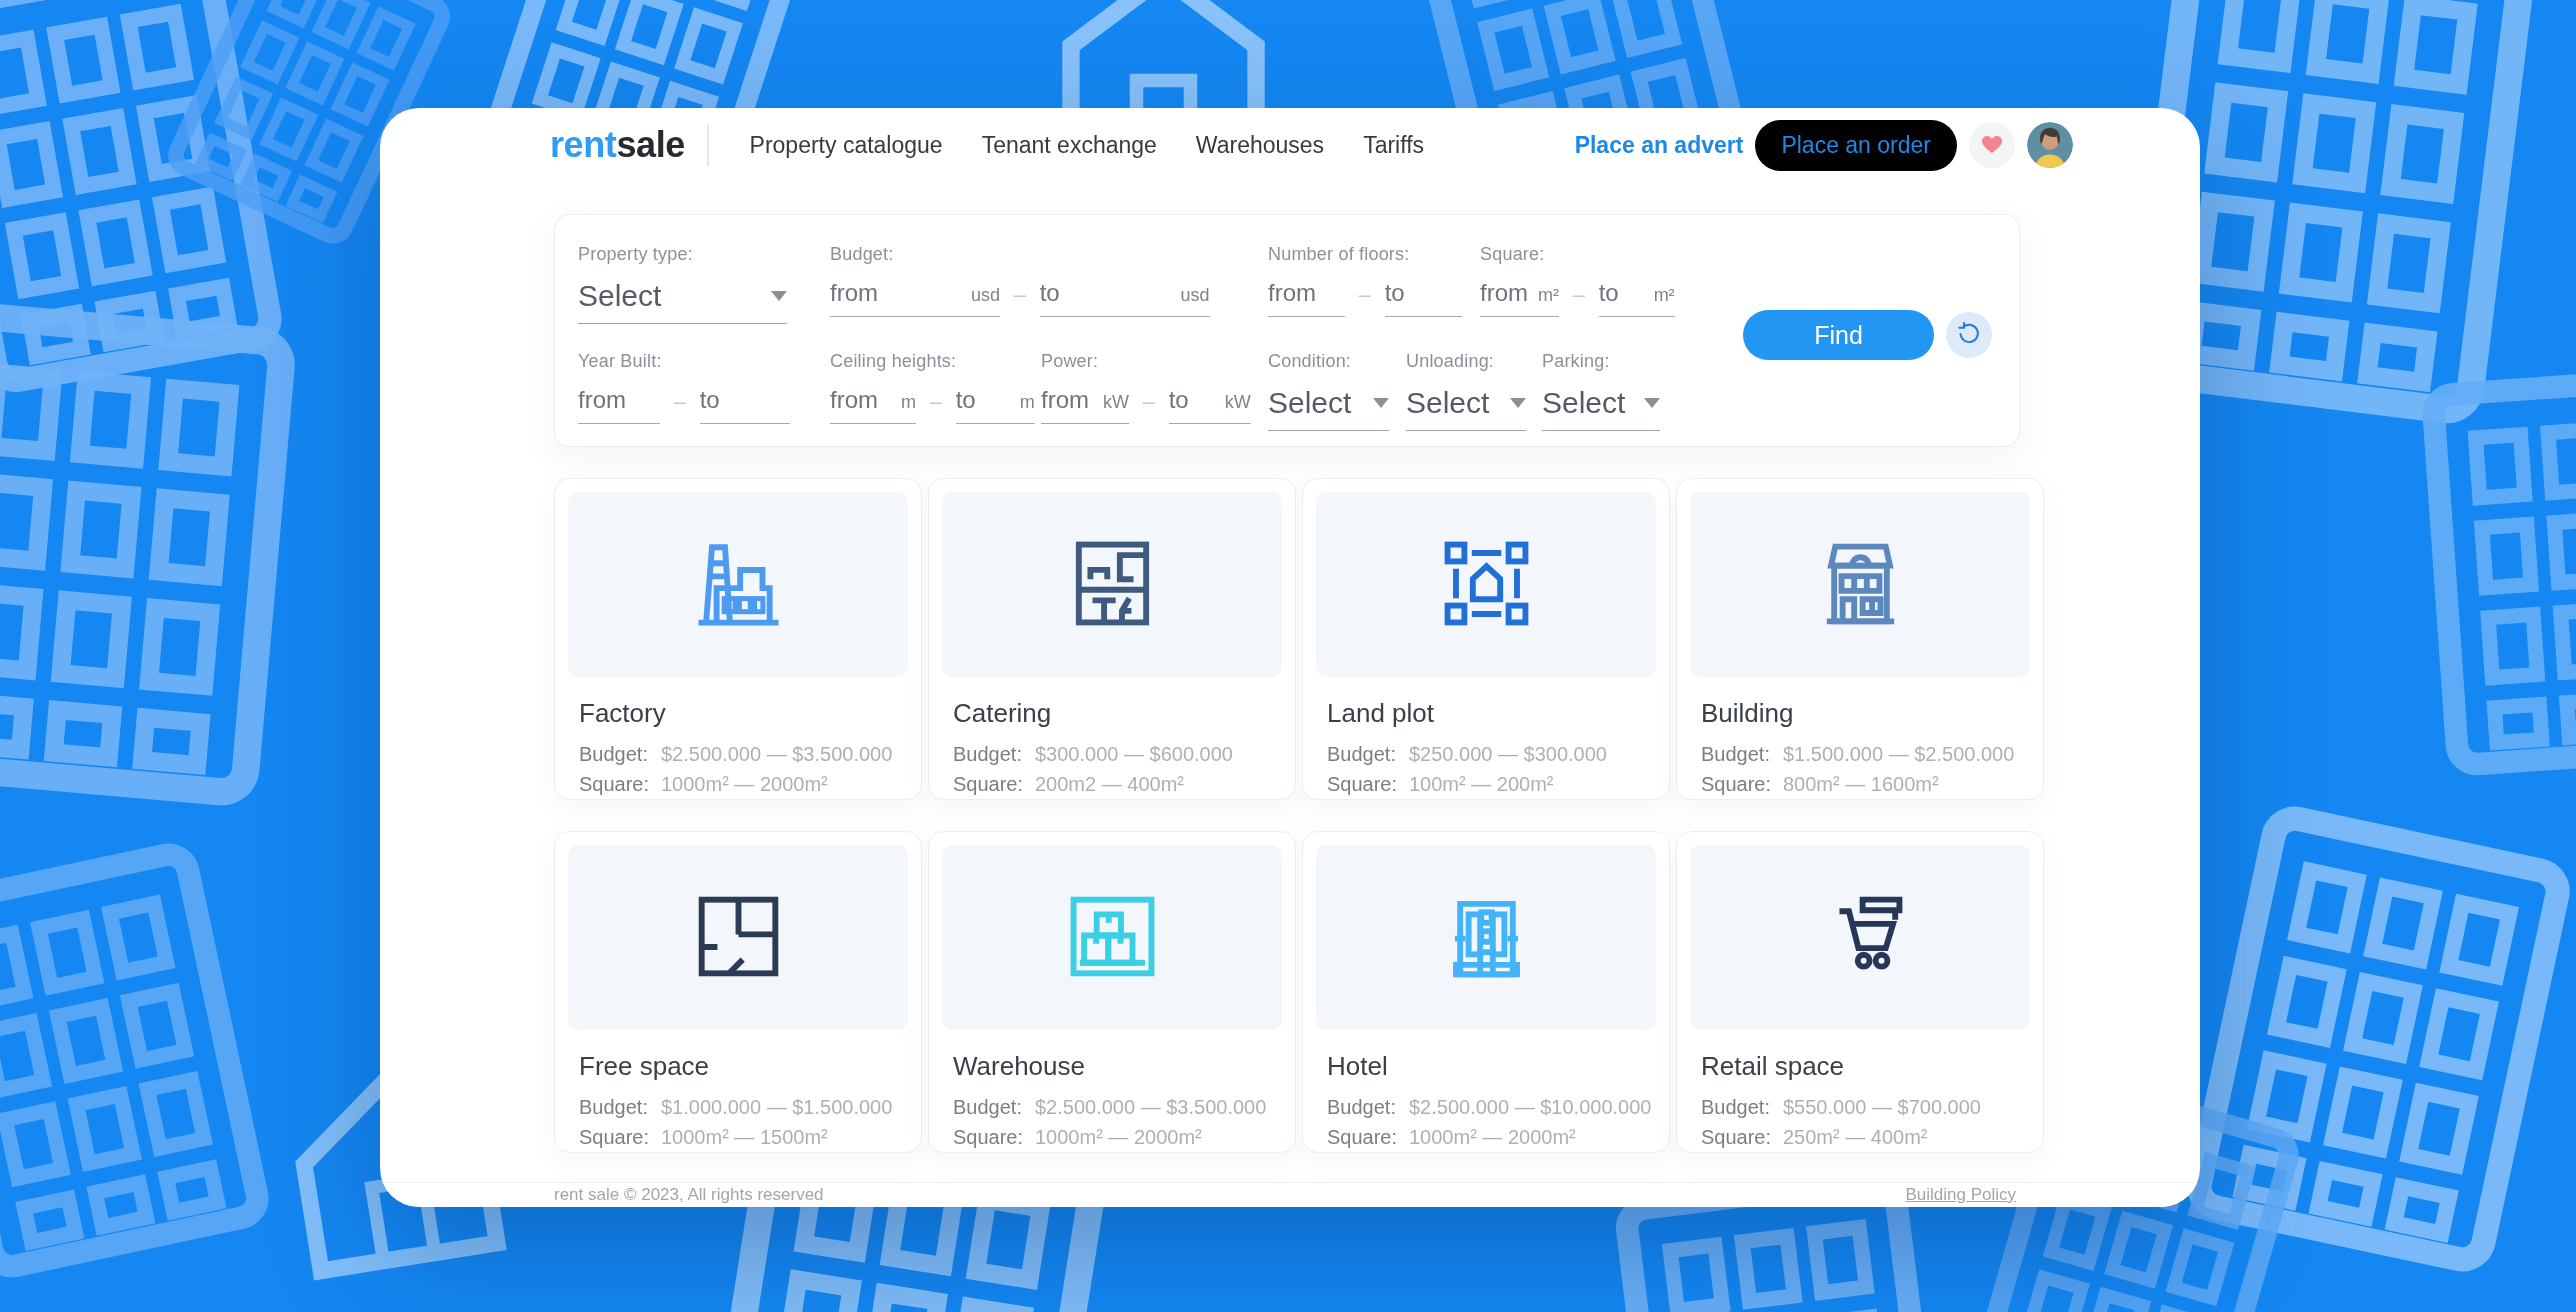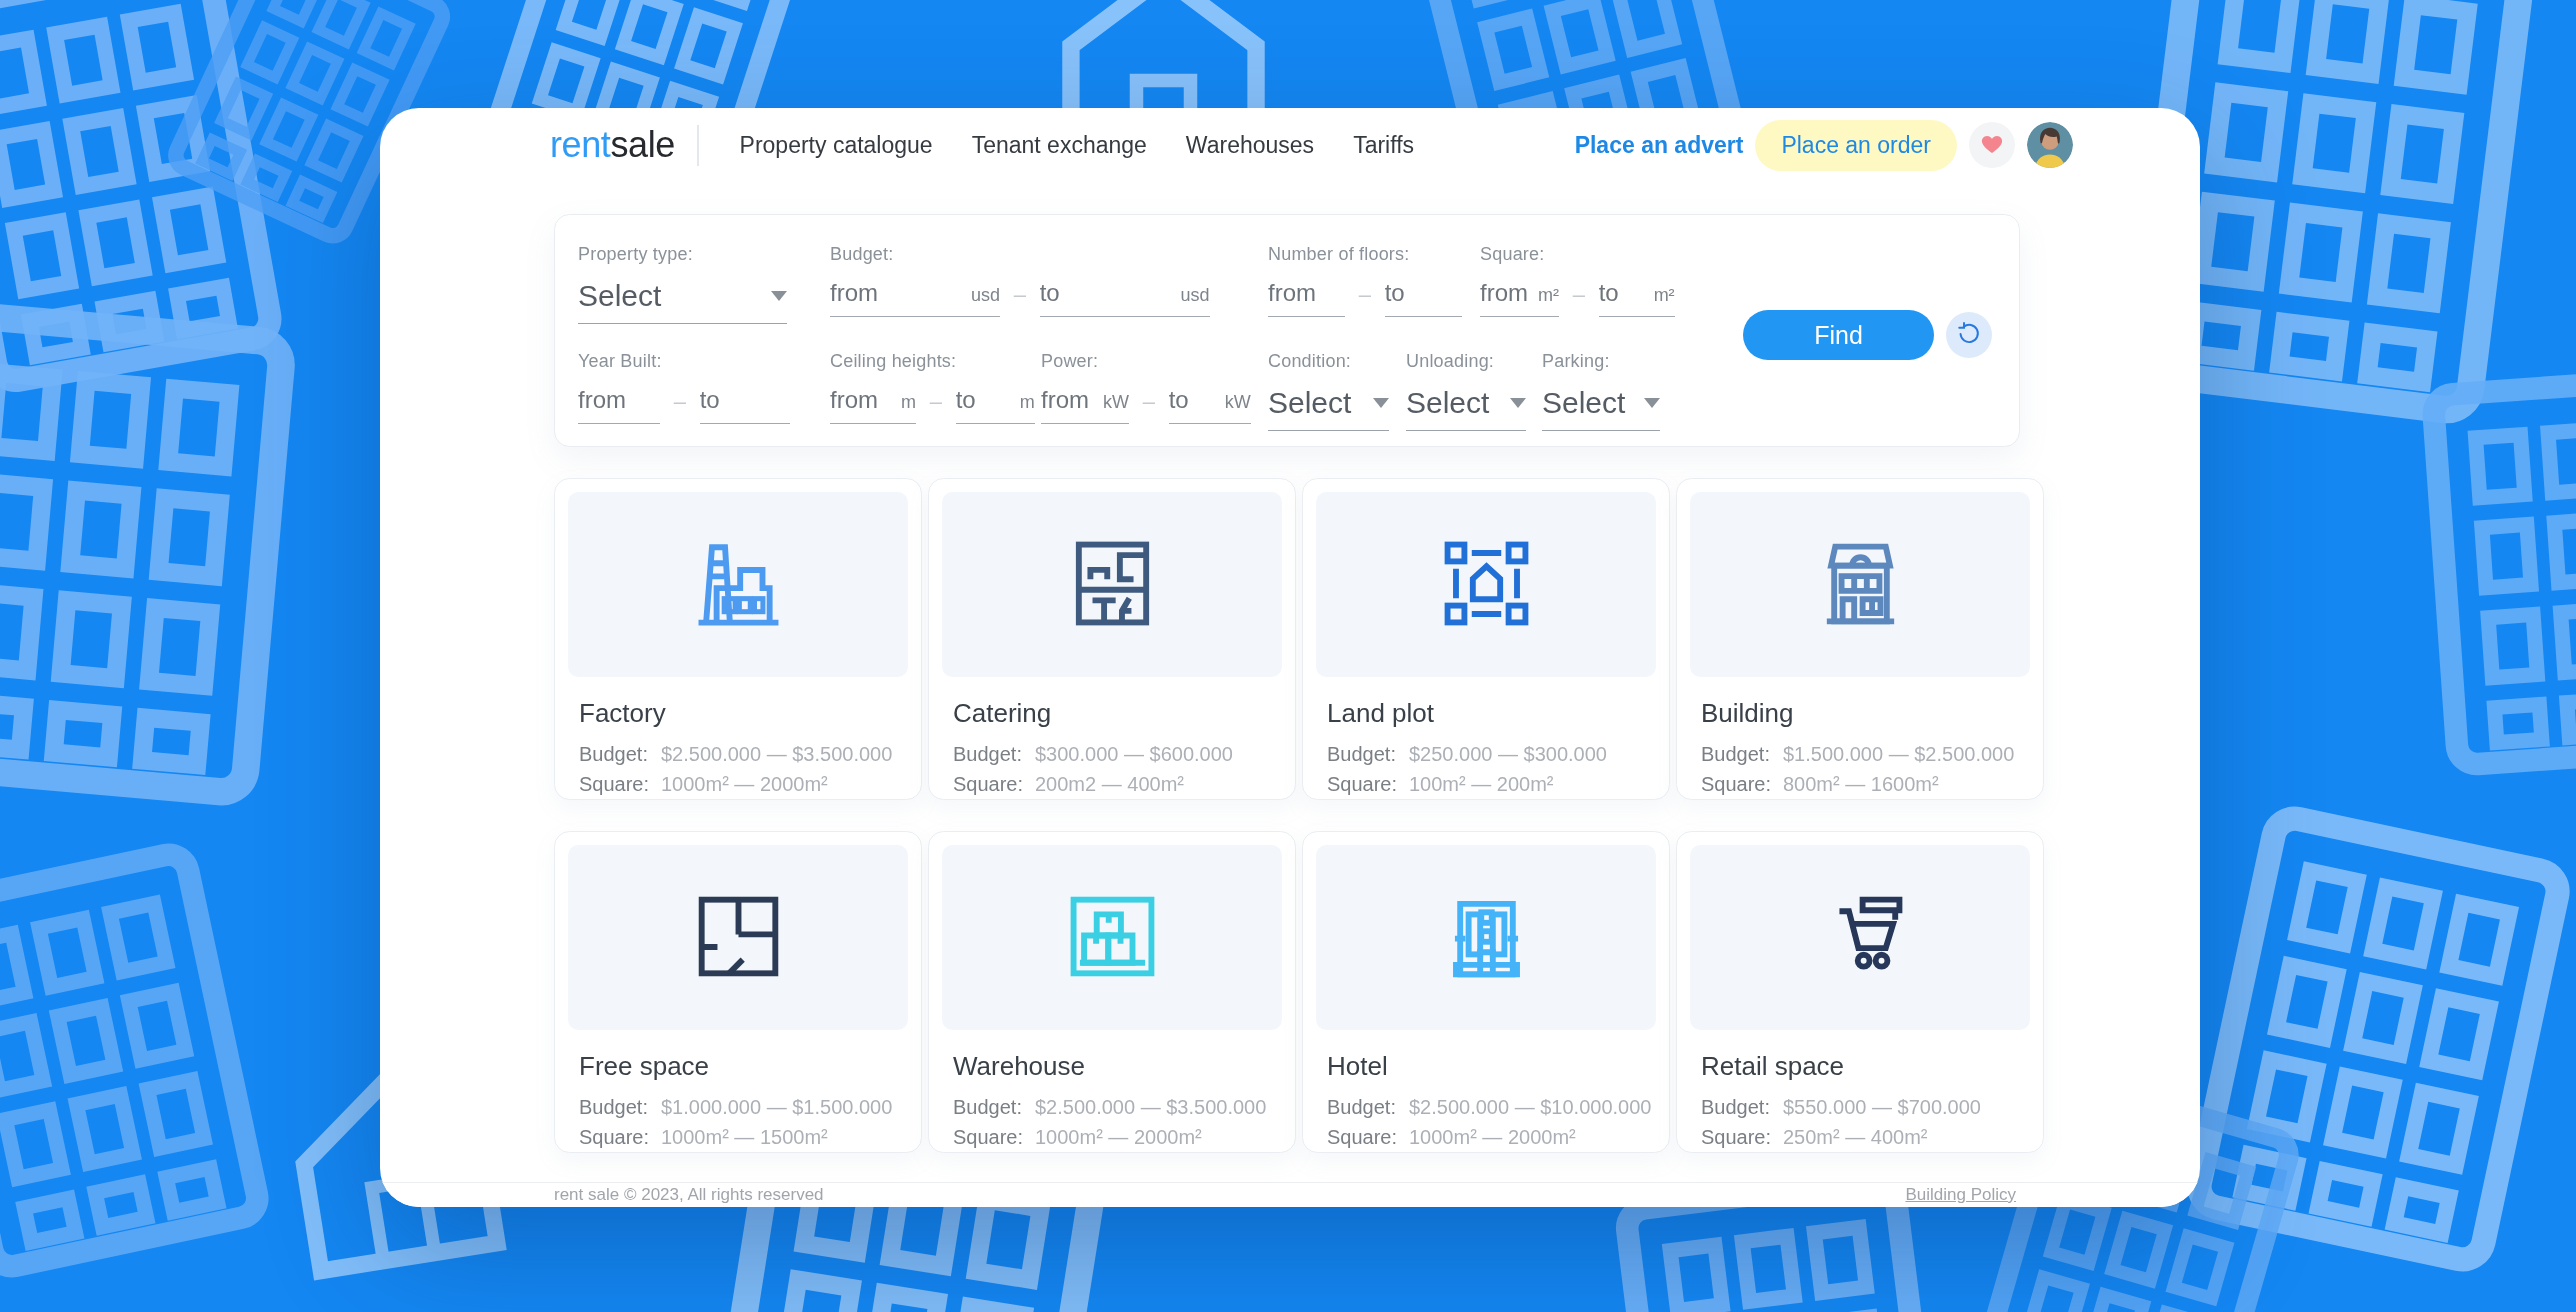--- a/index.html
+++ b/index.html
@@ -15,21 +15,21 @@
   .panel {
     position:absolute; left:380px; top:108px; width:1820px; height:1099px;
     background:#FFFFFF; border-radius:39px; overflow:hidden;
     box-shadow:0 43px 120px rgba(0,40,95,.30);
   }
   
   .header {
     position:absolute; top:12px; left:170px; right:127px; height:50px;
     display:flex; align-items:center;
   }
-  .logo { font-size:36px; font-weight:400; letter-spacing:-0.4px; cursor:pointer; }
+  .logo { font-size:36px; font-weight:700; letter-spacing:-0.4px; cursor:pointer; }
   .logo .rent { color:#2F9BF5; }
   .logo .sale { color:#26292E; }
   .header-divider { width:1.7px; height:41px; background:#E4E8EC; margin:0 41px 0 22px; }
   .nav { display:flex; gap:39px; align-items:center; }
   .nav-item { font-size:23px; color:#363B41; cursor:pointer; }
   .header-right { margin-left:auto; display:flex; align-items:center; gap:12px; }
   .advert-link { font-size:23px; font-weight:700; color:#1E88E5; cursor:pointer; }
   .order-btn {
     border:none; background:#D7E9FC; color:#1E88E5; font-family:inherit;
     font-size:23px; font-weight:500; padding:12px 26px; border-radius:29px; cursor:pointer;
@@ -160,21 +160,21 @@
     </div>
     <div class="header-divider"></div>
     <nav class="nav" id="nav">
         <span class="nav-item">Property catalogue</span>
         <span class="nav-item">Tenant exchange</span>
         <span class="nav-item">Warehouses</span>
         <span class="nav-item">Tariffs</span>
       </nav>
     <div class="header-right">
       <span class="advert-link">Place an advert</span>
-      <button class="order-btn" style="background: #fef9c3;">Place an order</button>
+      <button class="order-btn" style="background: #000000;">Place an order</button>
       <button class="heart-btn">
         <span><svg viewBox="0 0 24 24" width="26" height="26">
               <path d="M12 20.3C8.6 18 3.6 14.2 2.8 10.4 2.1 7.2 4.5 4.5 7.4 4.5c1.9 0 3.6 1 4.6 2.7 1-1.7 2.7-2.7 4.6-2.7 2.9 0 5.3 2.7 4.6 5.9-.8 3.8-5.8 7.6-9.2 9.9Z" fill="#F4848E"></path>
             </svg></span>
       </button>
       <div class="avatar">
         <svg viewBox="0 0 48 48">
           <circle cx="24" cy="24" r="24" fill="#5E8FA3"></circle>
           <path d="M8 48c2-10 9-14 16-14s14 4 16 14z" fill="#EFC94C"></path>
           <circle cx="24" cy="20" r="9" fill="#CE9D7E"></circle>

